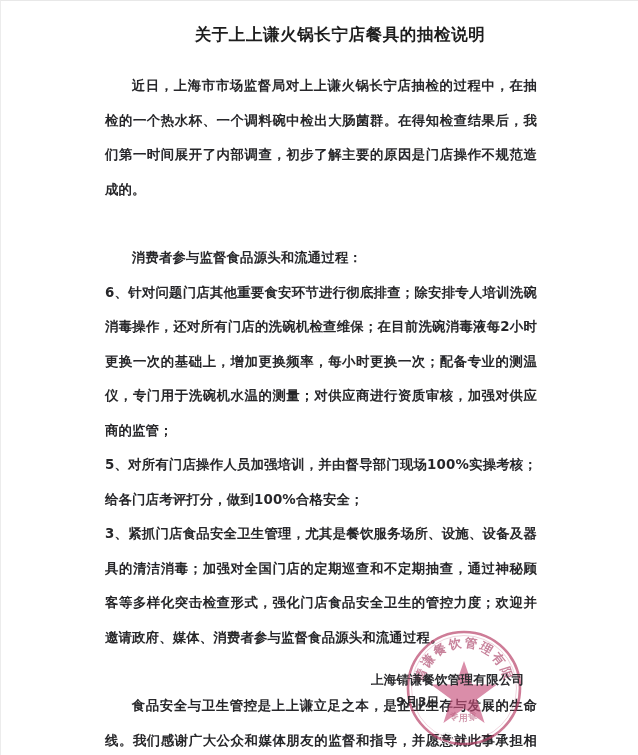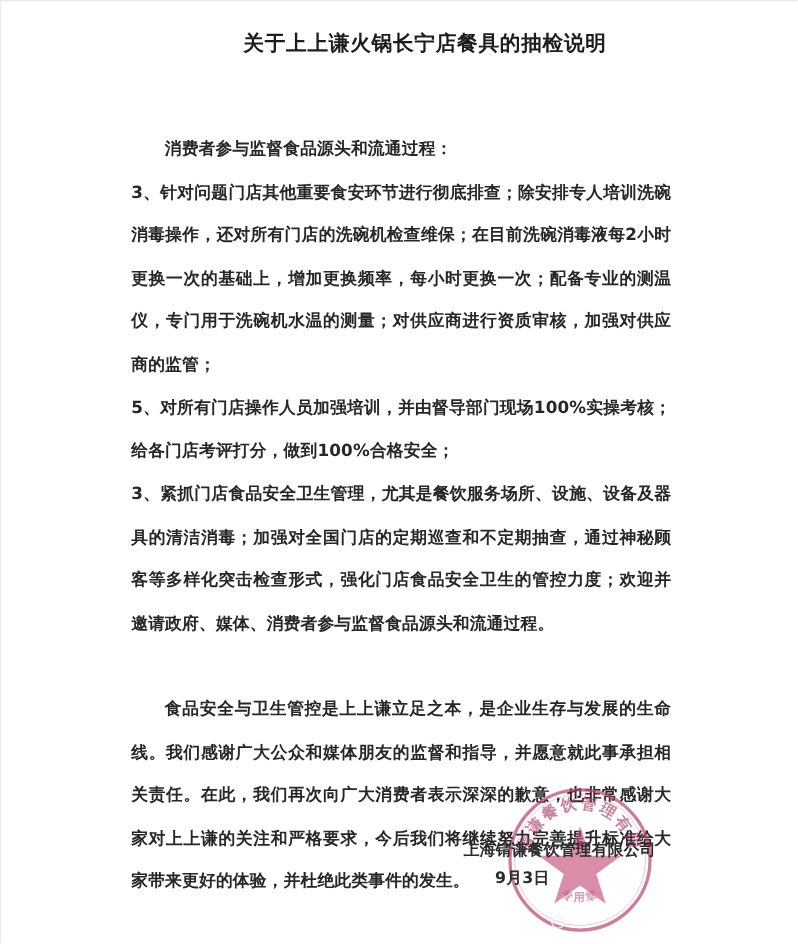--- a/index.html
+++ b/index.html
@@ -112,26 +112,27 @@
 </style>
 </head>
 <body>
 
 <div id="page">
 
   <div class="doc-title">关于上上谦火锅长宁店餐具的抽检说明</div>
 
   <div class="body-area">
 
+    <p class="para indent">近日，上海市市场监督局对上上谦火锅长宁店抽检的过程中，在抽检的一个热水杯、一个调料碗中检出大肠菌群。在得知检查结果后，我们第一时间展开了内部调查，初步了解主要的原因是门店操作不规范造成的。</p>
 
     <div class="gap-lg"></div>
 
     <p class="para indent">消费者参与监督食品源头和流通过程：</p>
 
-    <p class="para">3、针对问题门店其他重要食安环节进行彻底排查；除安排专人培训洗碗消毒操作，还对所有门店的洗碗机检查维保；在目前洗碗消毒液每2小时更换一次的基础上，增加更换频率，每小时更换一次；配备专业的测温仪，专门用于洗碗机水温的测量；对供应商进行资质审核，加强对供应商的监管；</p>
+    <p class="para">6、针对问题门店其他重要食安环节进行彻底排查；除安排专人培训洗碗消毒操作，还对所有门店的洗碗机检查维保；在目前洗碗消毒液每2小时更换一次的基础上，增加更换频率，每小时更换一次；配备专业的测温仪，专门用于洗碗机水温的测量；对供应商进行资质审核，加强对供应商的监管；</p>
 
     <p class="para">5、对所有门店操作人员加强培训，并由督导部门现场100%实操考核；给各门店考评打分，做到100%合格安全；</p>
 
     <p class="para">3、紧抓门店食品安全卫生管理，尤其是餐饮服务场所、设施、设备及器具的清洁消毒；加强对全国门店的定期巡查和不定期抽查，通过神秘顾客等多样化突击检查形式，强化门店食品安全卫生的管控力度；欢迎并邀请政府、媒体、消费者参与监督食品源头和流通过程。</p>
 
     <div class="gap-lg"></div>
 
     <p class="para indent">食品安全与卫生管控是上上谦立足之本，是企业生存与发展的生命线。我们感谢广大公众和媒体朋友的监督和指导，并愿意就此事承担相关责任。在此，我们再次向广大消费者表示深深的歉意，也非常感谢大家对上上谦的关注和严格要求，今后我们将继续努力完善提升标准给大家带来更好的体验，并杜绝此类事件的发生。</p>
 
   </div>

